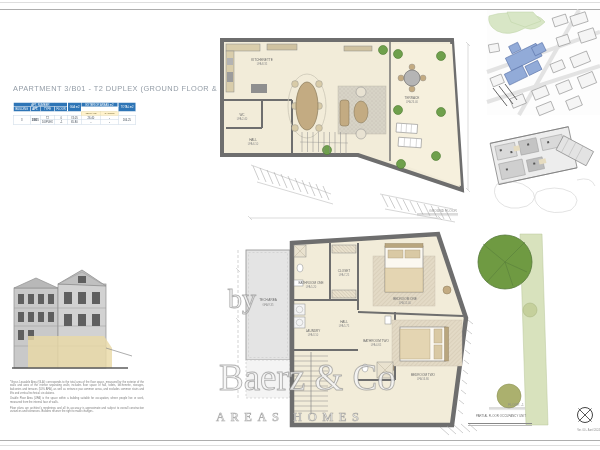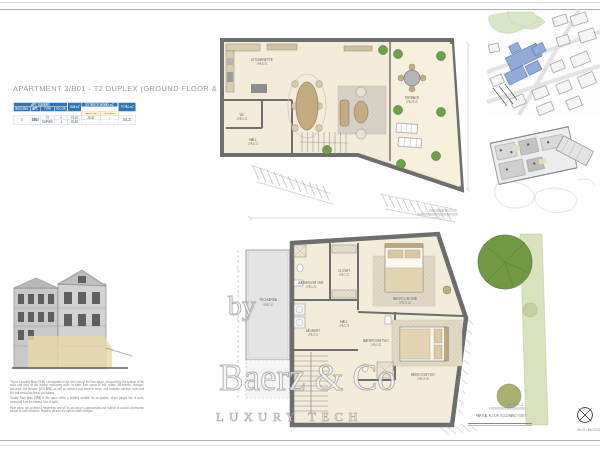--- a/index.html
+++ b/index.html
@@ -15,21 +15,21 @@
   table.spec th{background:#2e75b6;color:#fff;font-weight:400;border:1px solid #fff;padding:1px 0;text-align:center;}
   table.spec td{border:0.5px solid #c9d6e4;text-align:center;padding:1px 0;background:#fff;}
   table.spec td.mini{background:#fff2cc;border:0.5px solid #e3d8a8;font-size:4.6px;color:#7a6f3d;}
   table.spec td.noborder{border:none;background:transparent;}
   table.spec td.bold{font-weight:bold;}
   #disc{left:10px;top:380px;width:140px;}
   #disc-in{width:268px;font-size:5.4px;line-height:1.35;color:#7d7d7d;text-align:justify;}
   #disc-in p{margin:0 0 4px 0;}
   .wm{color:rgba(255,255,255,.8);-webkit-text-stroke:.9px rgba(125,125,125,.55);
       text-shadow:0 0 1px rgba(120,120,120,.35);font-family:"Liberation Serif",serif;z-index:30;}
-  #wm-by{left:228px;top:290px;font-size:28px;text-align:right;}
+  #wm-by{left:228px;top:283px;font-size:28px;text-align:right;}
   #wm-brand{left:211px;top:356px;font-size:37px;white-space:nowrap;margin-left:8px;}
   #wm-tag{left:216px;top:410px;font-size:12.5px;letter-spacing:5.5px;white-space:nowrap;
           -webkit-text-stroke:.6px rgba(125,125,125,.6);}
   #occwrap{left:466px;top:414px;width:70px;}
   #occ-in{width:140px;font-size:5.6px;color:#6d6d6d;text-align:center;letter-spacing:.2px;}
   .uline{position:absolute;height:0;}
   #verwrap{left:552px;top:428px;width:48px;}
   #ver-in{width:96px;font-size:5.4px;color:#8f8f8f;text-align:right;}
   svg{position:absolute;overflow:visible;}
   svg text{font-family:"Liberation Sans",sans-serif;fill:#6b6b6b;}
@@ -394,21 +394,21 @@
     </g>
     <g fill="none" stroke="#c7c7c7" stroke-width="0.5">
       <path d="M10,62 Q30,56 42,66 Q54,76 40,84 Q22,90 12,80 Q4,70 10,62 Z"></path>
       <path d="M50,70 Q68,62 84,70 Q96,78 84,88 Q66,94 54,86 Q44,78 50,70 Z"></path>
       <path d="M90,58 Q104,54 108,64"></path>
     </g>
   </svg>
 
   <div class="abs wm" id="wm-by">by</div>
   <div class="abs wm" id="wm-brand">Baerz &amp; Co</div>
-  <div class="abs wm" id="wm-tag">LUXURY TECH</div>
+  <div class="abs wm" id="wm-tag">AREAS HOMES</div>
 
   <div class="abs" id="disc">
     <div class="half" id="disc-in">
       <p>*Gross Leasable Area (GLA): corresponds to the total area of the floor space, measured by the exterior of the walls and axes of the interior separating walls; includes floor space of hall, toilets, kitchenette, storages, balconies and terraces (50% AFA), as well as entrance pax common areas, and excludes common stairs and lifts and vertical technical circulations.</p>
       <p>Usable Floor Area (UFA) is the space within a building suitable for occupation, where people live or work, measured from the internal face of walls.</p>
       <p>Floor plans are architect's renderings and all its accuracy is approximate and subject to overall construction variances and tolerances. Builders reserve the right to make changes.</p>
     </div>
   </div>
 
   <div class="abs" id="occwrap">

